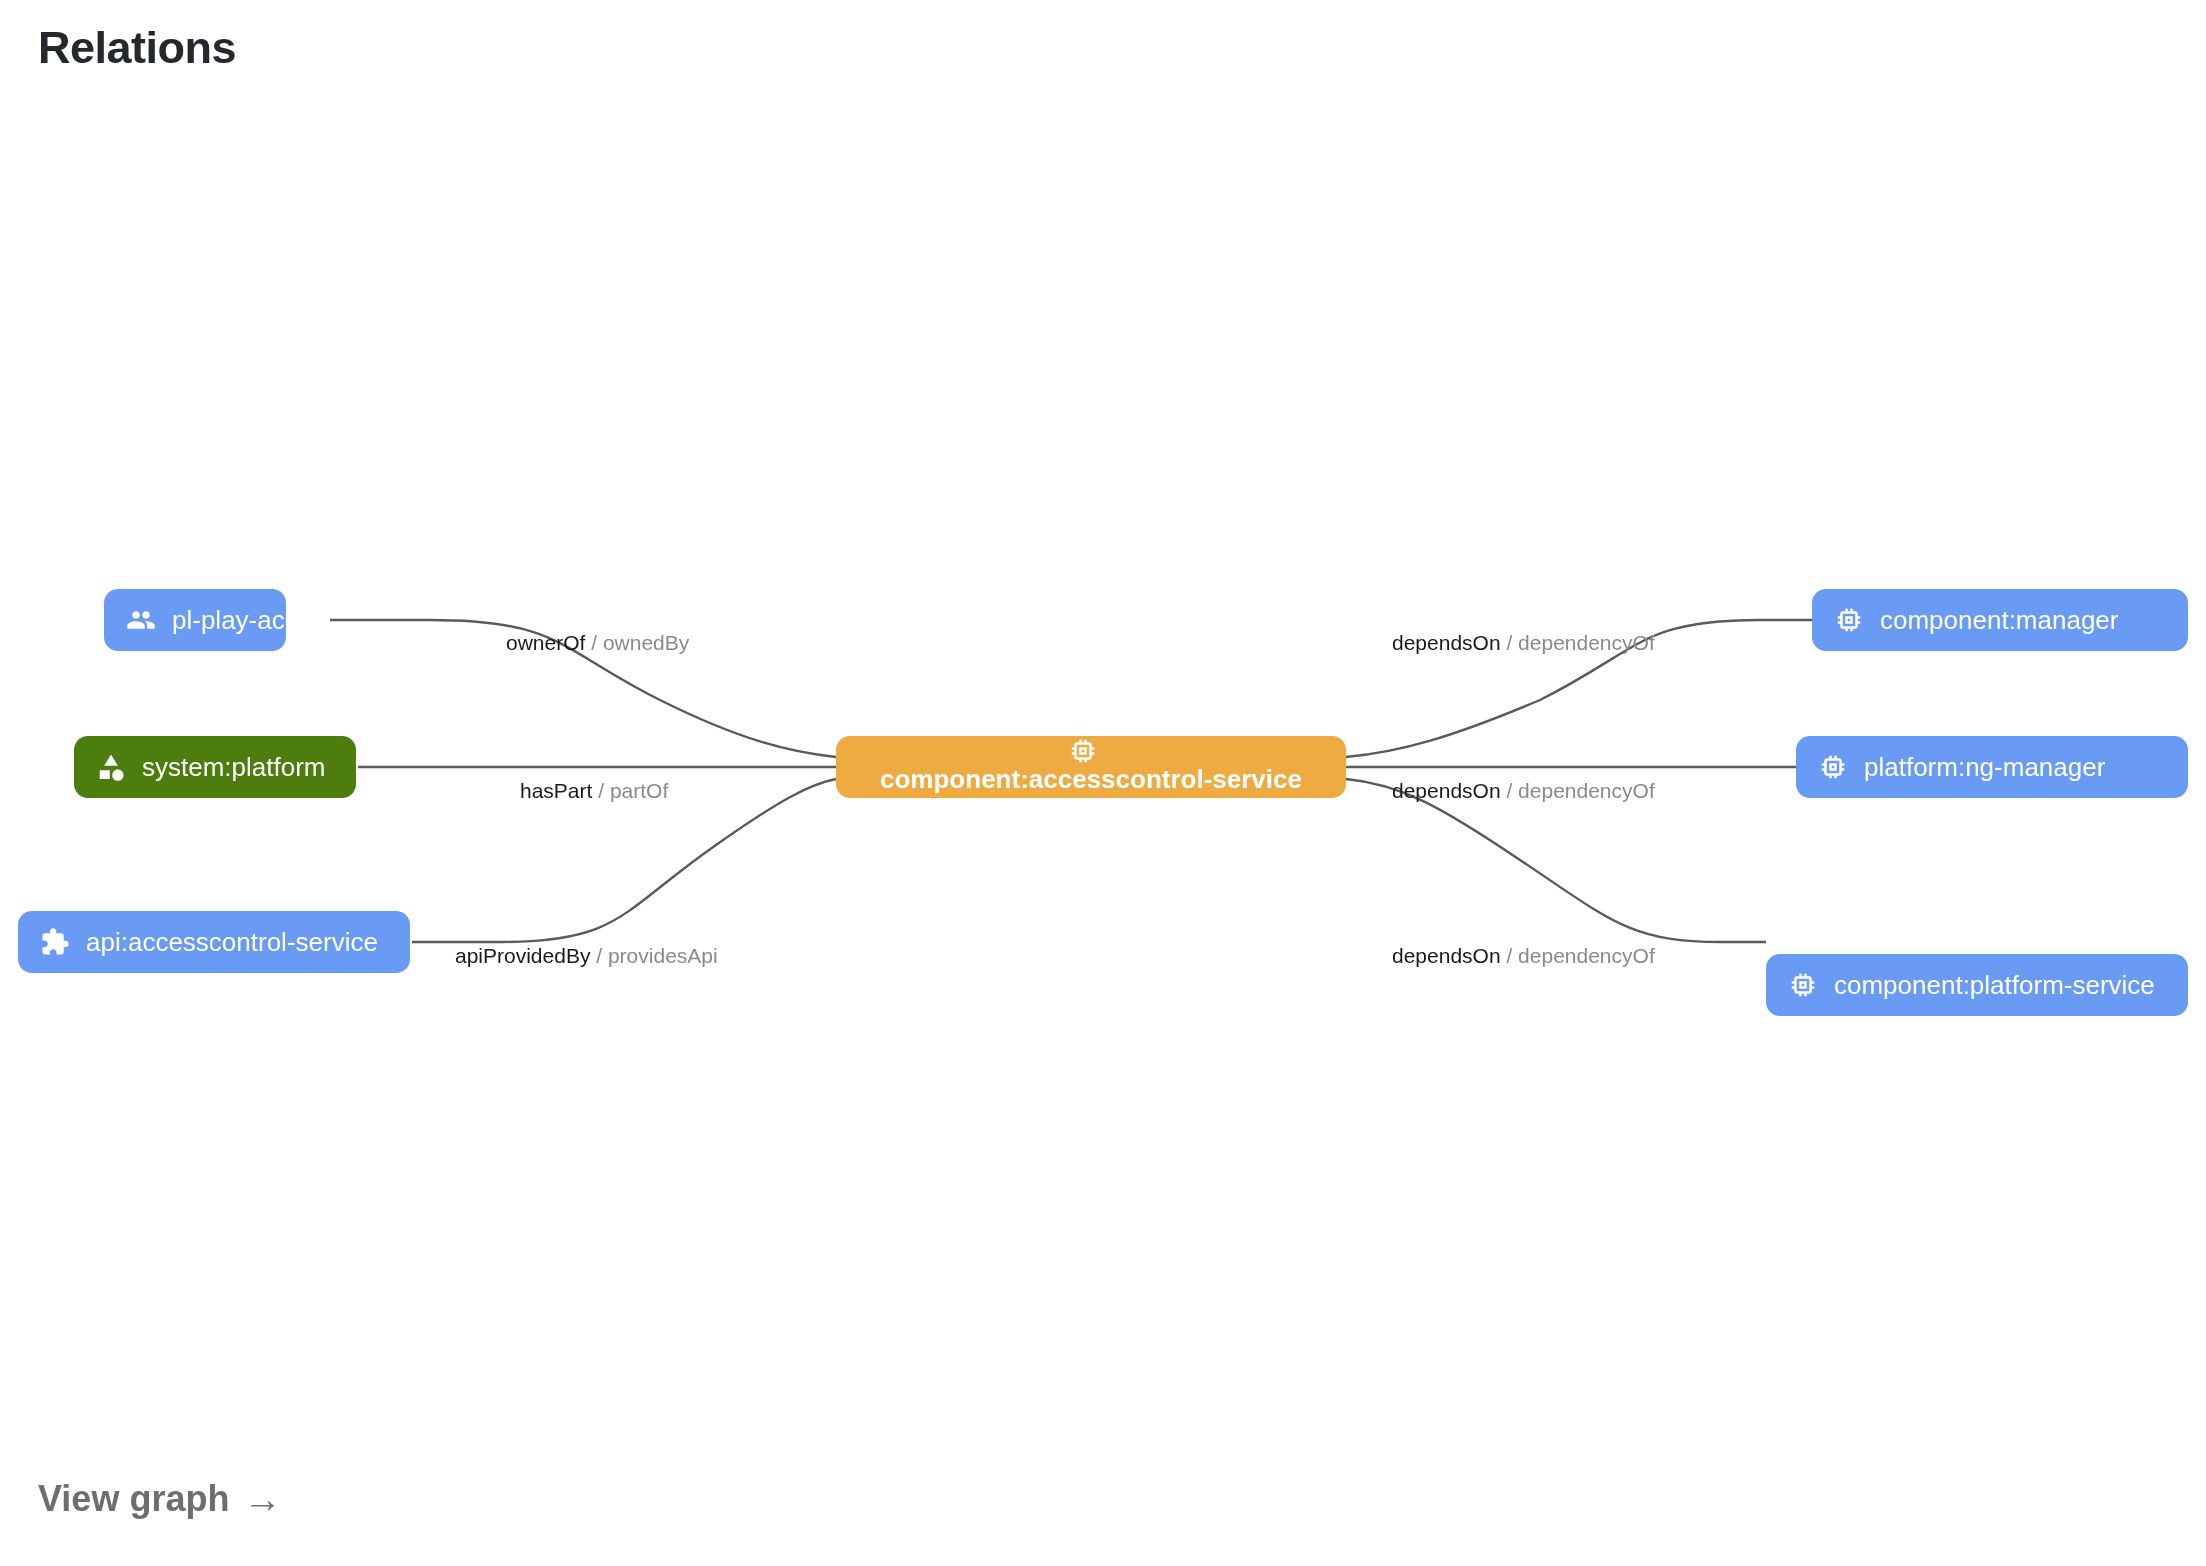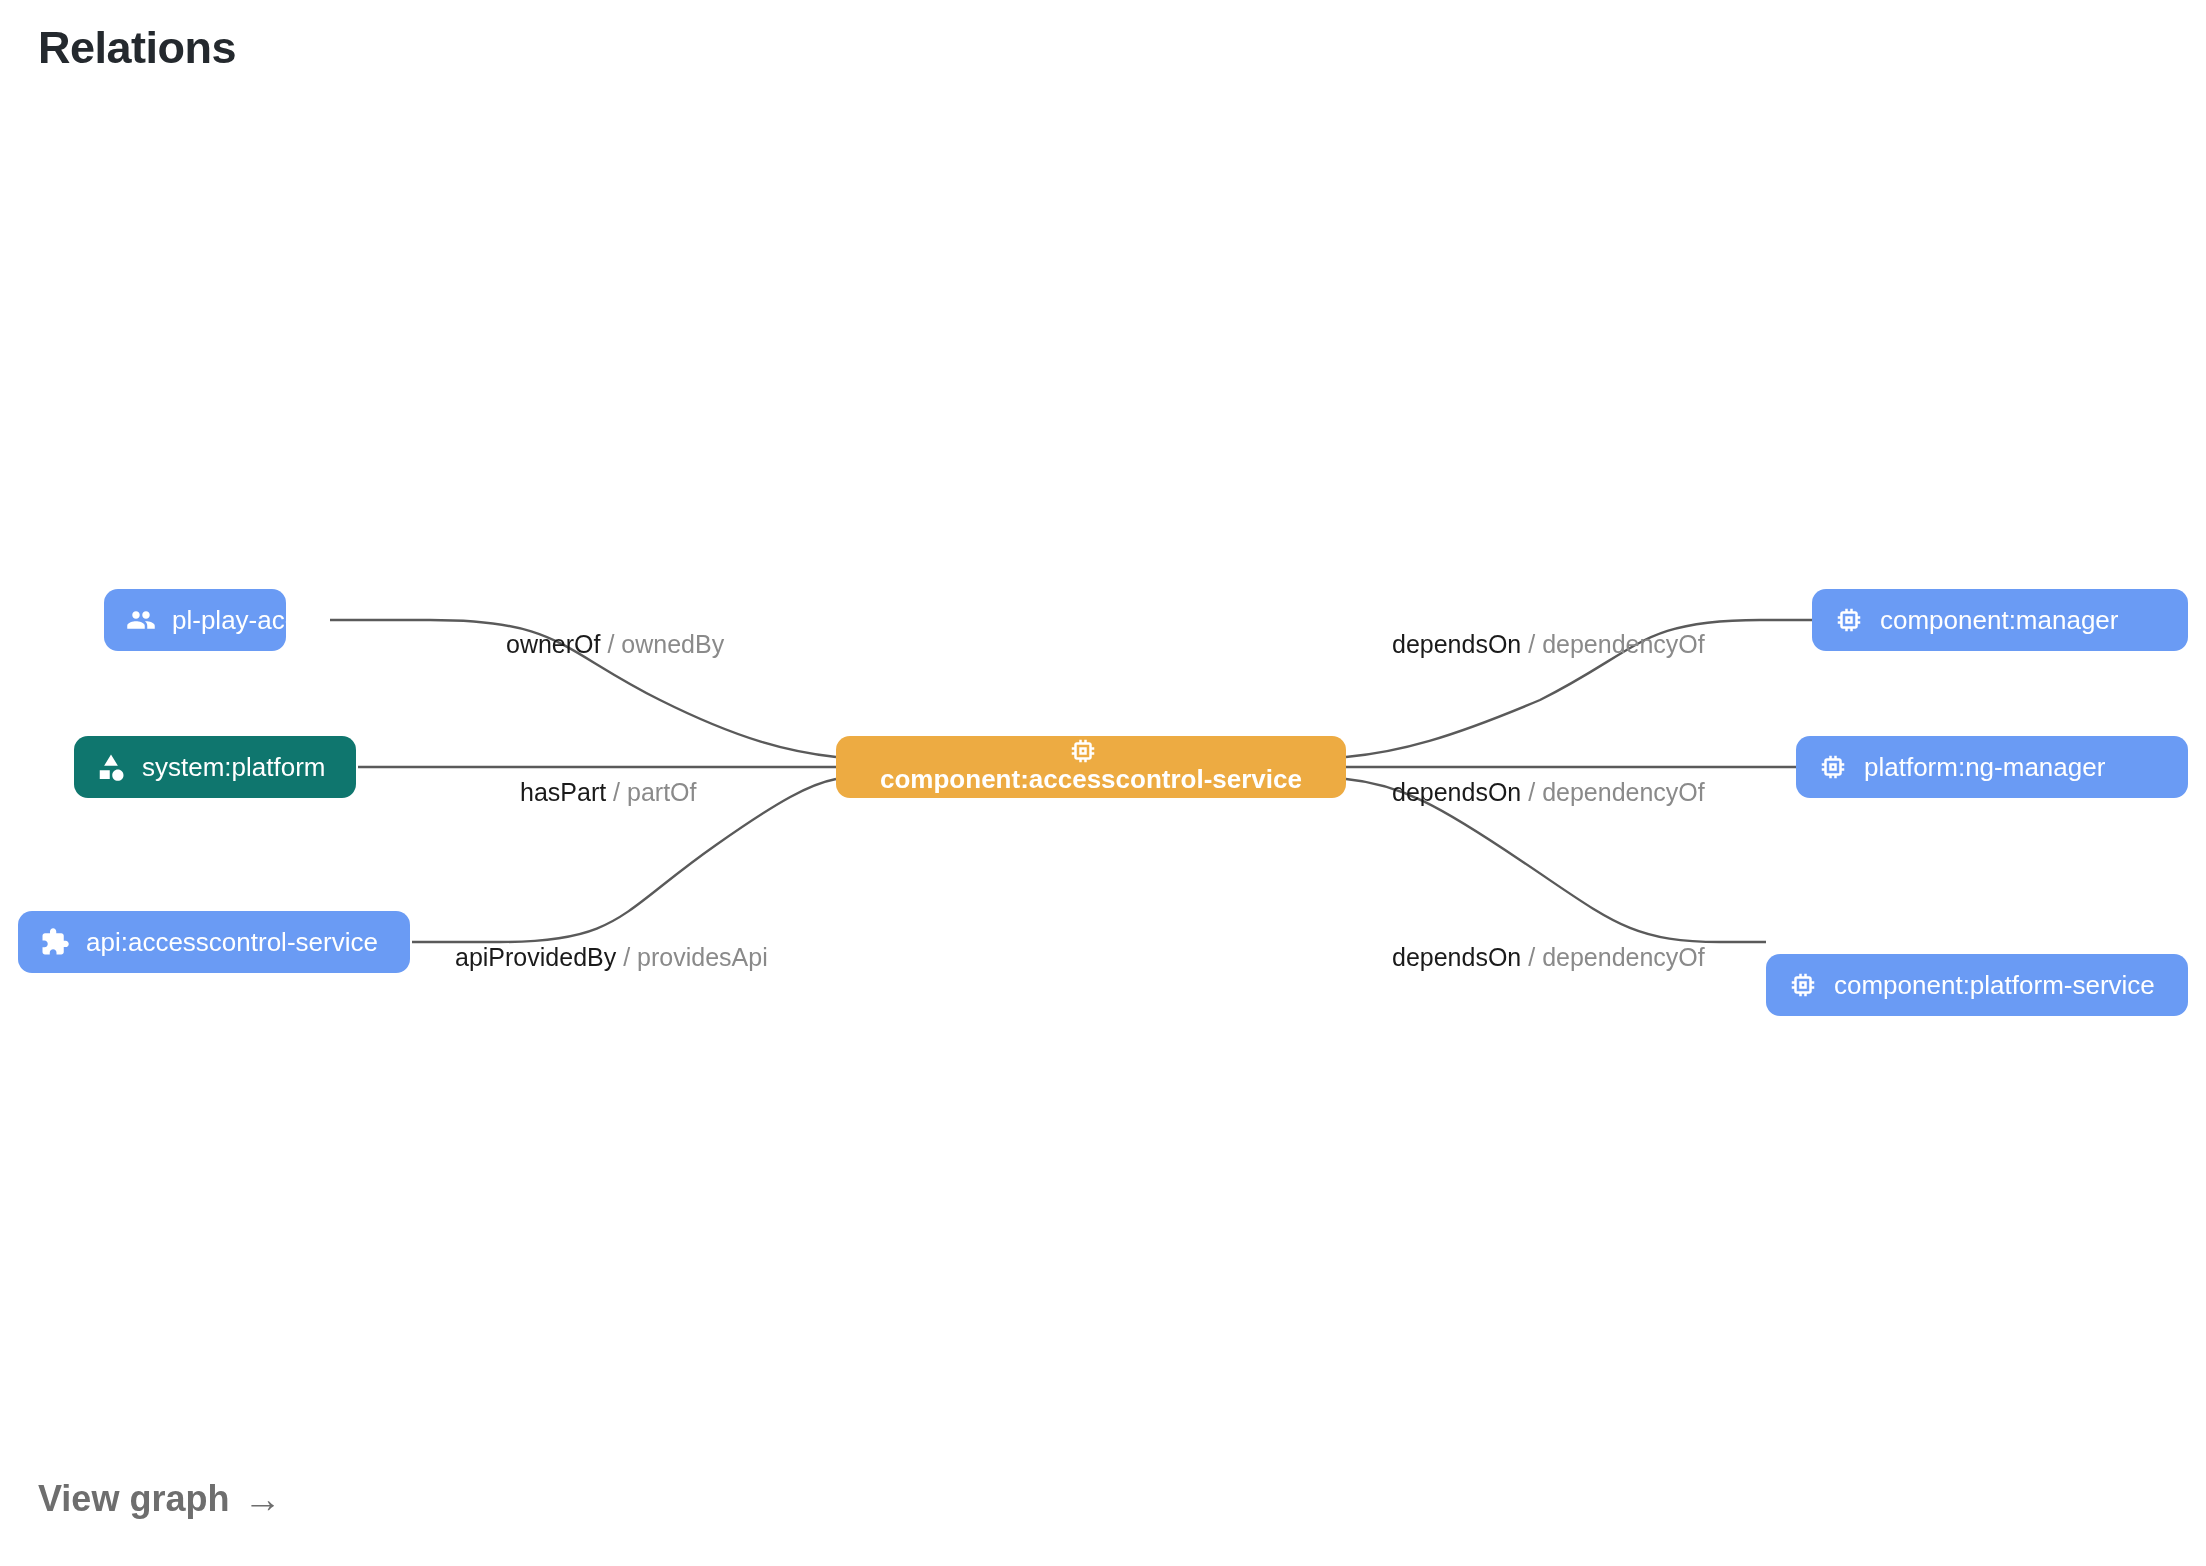--- a/index.html
+++ b/index.html
@@ -67,21 +67,21 @@
 
   .node-label {
     font-size: 26px;
     color: #ffffff;
     line-height: 1;
   }
   .graph-node.orange .node-label { font-weight: bold; }
 
   .edge-label {
     position: absolute;
-    font-size: 25px;
+    font-size: 21px;
     white-space: nowrap;
     color: #1a1a1a;
     line-height: 1;
     text-align: center;
   }
   .edge-label .rel-forward { color: #1a1a1a; }
   .edge-label .rel-sep     { color: #8a8a8a; }
   .edge-label .rel-reverse { color: #8a8a8a; }
 
   #view-graph-link {
@@ -118,21 +118,21 @@
       <path d="M 1346 779 C 1400 784 1440 806 1520 860 C 1610 920 1630 942 1720 942 L 1766 942" fill="none" stroke="#5a5a5a" stroke-width="2.4"></path>
     </svg>
 <div class="graph-node blue" style="left: 104px; top: 589px; width: 182px; height: 62px; background: rgb(106, 155, 244);">
       <span class="node-icon">
         <svg viewBox="0 0 24 24" fill="#ffffff">
           <path d="M16 11c1.66 0 2.99-1.34 2.99-3S17.66 5 16 5c-1.66 0-3 1.34-3 3s1.34 3 3 3zm-8 0c1.66 0 2.99-1.34 2.99-3S9.66 5 8 5C6.34 5 5 6.34 5 8s1.34 3 3 3zm0 2c-2.33 0-7 1.17-7 3.5V19h14v-2.5c0-2.33-4.67-3.5-7-3.5zm8 0c-.29 0-.62.02-.97.05 1.16.84 1.97 1.97 1.97 3.45V19h6v-2.5c0-2.33-4.67-3.5-7-3.5z"></path>
         </svg>
       </span>
       <span class="node-label">pl-play-acc</span>
     </div>
-    <div class="graph-node blue" style="left: 74px; top: 736px; width: 282px; height: 62px; background: #0f766e;">
+    <div class="graph-node blue" style="left: 74px; top: 736px; width: 282px; height: 62px; background: #4d7c0f;">
       <span class="node-icon">
         <svg viewBox="0 0 24 24" fill="#ffffff">
           <path d="M12 2l-5.5 9h11L12 2zM17.5 14c-2.49 0-4.5 2.01-4.5 4.5s2.01 4.5 4.5 4.5 4.5-2.01 4.5-4.5-2.01-4.5-4.5-4.5zM3 21.5h8v-7H3v7z"></path>
         </svg>
       </span>
       <span class="node-label">system:platform</span>
     </div>
     <div class="graph-node blue" style="left: 18px; top: 911px; width: 392px; height: 62px; background: rgb(106, 155, 244);">
       <span class="node-icon">
         <svg viewBox="0 0 24 24" fill="#ffffff">

